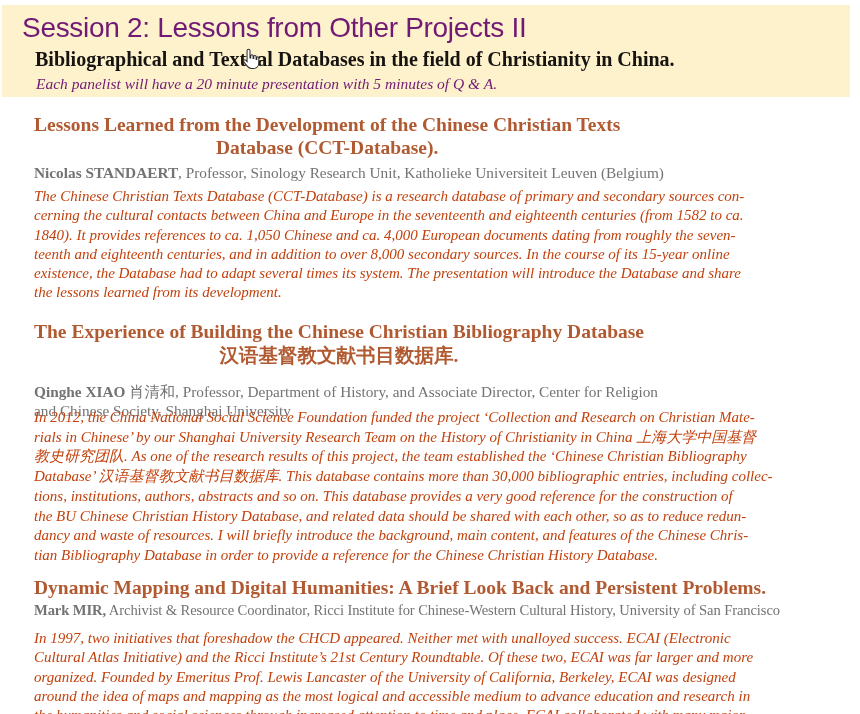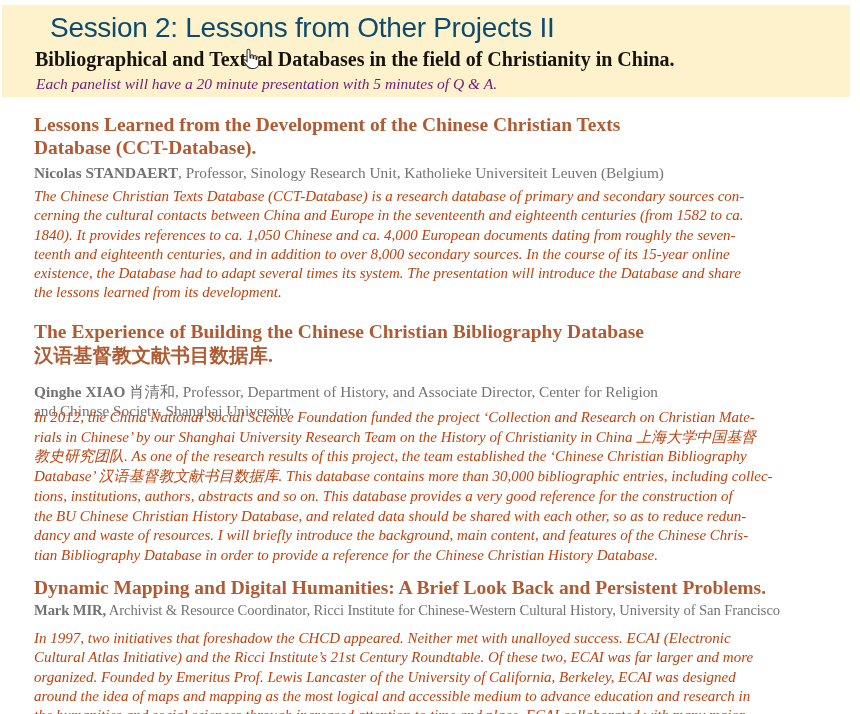--- a/index.html
+++ b/index.html
@@ -13,26 +13,26 @@
   }
 
   
   .header-band {
     position: absolute;
     left: 2px; top: 5px;
     width: 848px; height: 92px;
     background: #FDF2CC;
   }
   .session-title {
-    position: absolute; left: 48px; top: 6px;
+    position: absolute; left: 20px; top: 6px;
     font-family: "Liberation Sans", sans-serif;
     font-size: 28px; line-height: 33px;
     font-weight: normal;
     letter-spacing: -0.3px;
-    color: #0c4a6e;
+    color: #701a75;
     white-space: nowrap;
   }
   .panel-title {
     position: absolute; left: 33px; top: 42px;
     font-family: "Liberation Serif", serif;
     font-size: 20px; line-height: 24px;
     font-weight: bold;
     color: #171310;
     white-space: nowrap;
   }
@@ -45,20 +45,21 @@
     white-space: nowrap;
   }
 
   
   .pres-title {
     position: absolute; left: 34px;
     font-size: 19.5px; line-height: 22.5px;
     font-weight: bold;
     color: #B15A31;
     white-space: pre;
+    text-align: center;
   }
   .speaker-line {
     position: absolute; left: 34px;
     font-size: 15.3px; line-height: 19px;
     color: #737373;
     white-space: pre-line;
   }
   .speaker-line .speaker-name { font-weight: bold; }
   .abstract {
     position: absolute; left: 34px;

